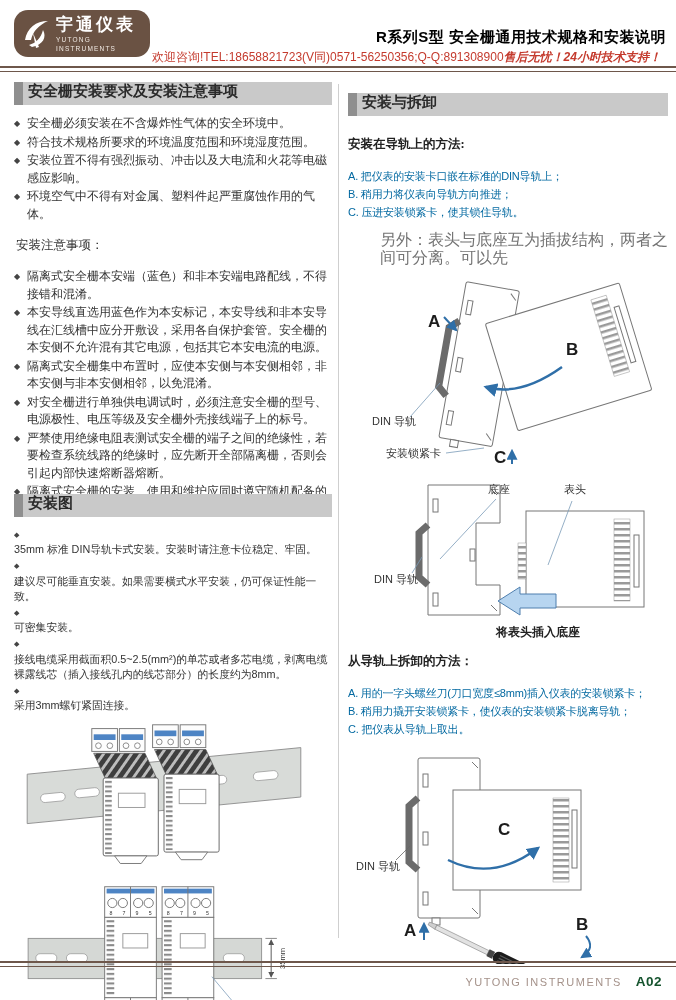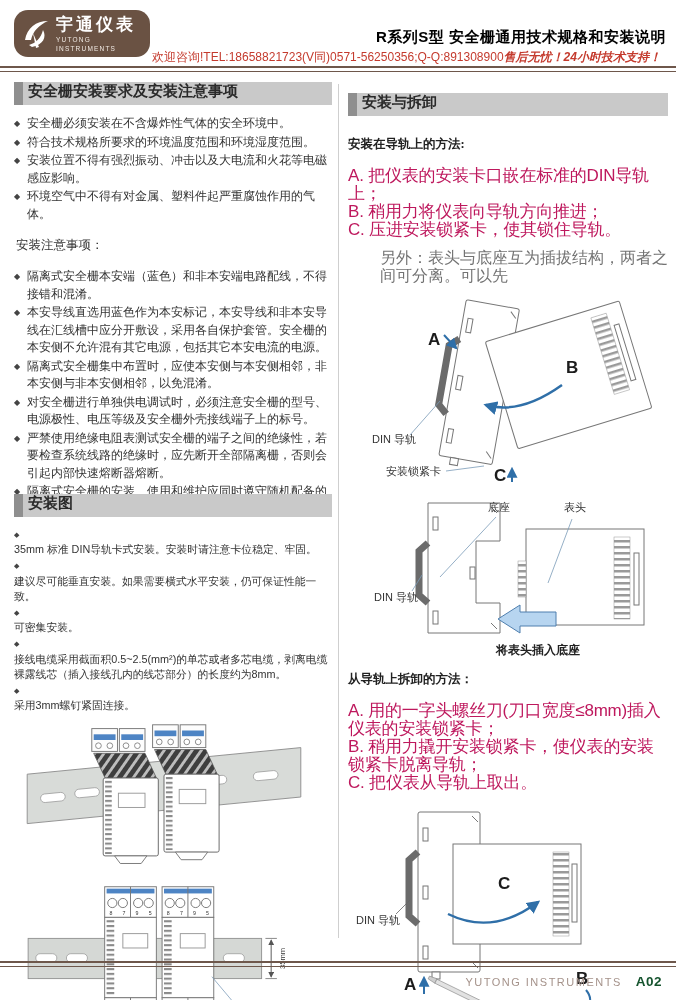--- a/index.html
+++ b/index.html
@@ -37,21 +37,21 @@
     position:relative; height:23px; background:#c9c9c9; display:flex; align-items:flex-start;
     padding-left:14px; font-size:15px; font-weight:bold; color:#2a2a2a; margin-bottom:10px;
   }
   .sec-h::before { content:""; position:absolute; left:0; top:0; width:9px; height:23px; background:#8f8f8f; }
   .blist { list-style:none; }
   .blist li { display:flex; font-size:12px; line-height:17.5px; color:#333; margin-bottom:1px; }
   .blist .mk { flex:0 0 13px; font-size:8px; line-height:17.5px; color:#444; }
   .note-head { font-size:12.5px; color:#333; margin:14px 0 14px 2px; }
   .blist2 li { font-size:10.8px; line-height:15.2px;flex-direction:column; }
   .blist2 .mk { flex:0 0 12px; line-height:15.2px; font-size:7px; }
-  .step { font-size:17px; line-height:18px; color:#be185d; letter-spacing:-0.2px; }
+  .step { font-size:11px; line-height:18px; color:#0369a1; letter-spacing:-0.2px; }
   .bold-head { font-size:12.5px; font-weight:bold; color:#222; margin-bottom:8px; }
   .note-line1 { font-size:16px; line-height:18px; color:#737373; margin-top:10px;margin-left:32px; }
   .note-line2 { font-size:12px; line-height:18px; color:#333; padding-left:36px; }
   .fig { display:block; margin-top:8px; }
   .fig-caption { width:300px; text-align:center; font-size:12.5px; font-weight:bold; color:#222; margin-top:2px; }
   .gap-s { height:6px; }
   
   .footer-txt {
     position:absolute; right:14px; top:974px; font-size:11px; color:#a5928a; letter-spacing:1.5px;
     display:flex; align-items:baseline; gap:14px;

